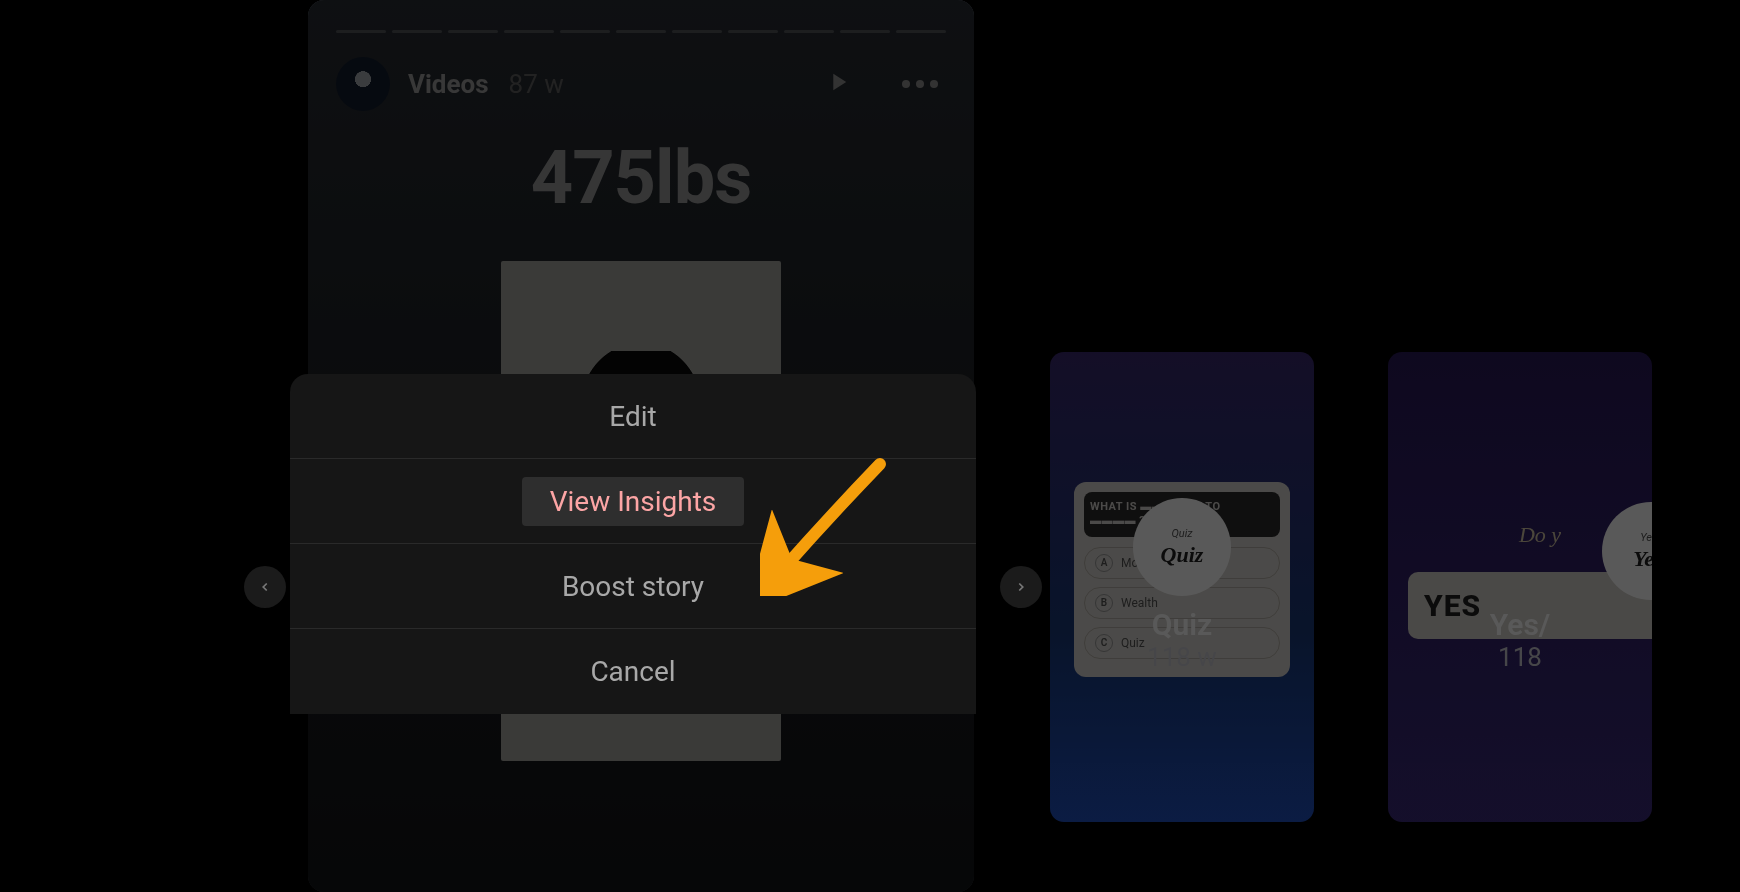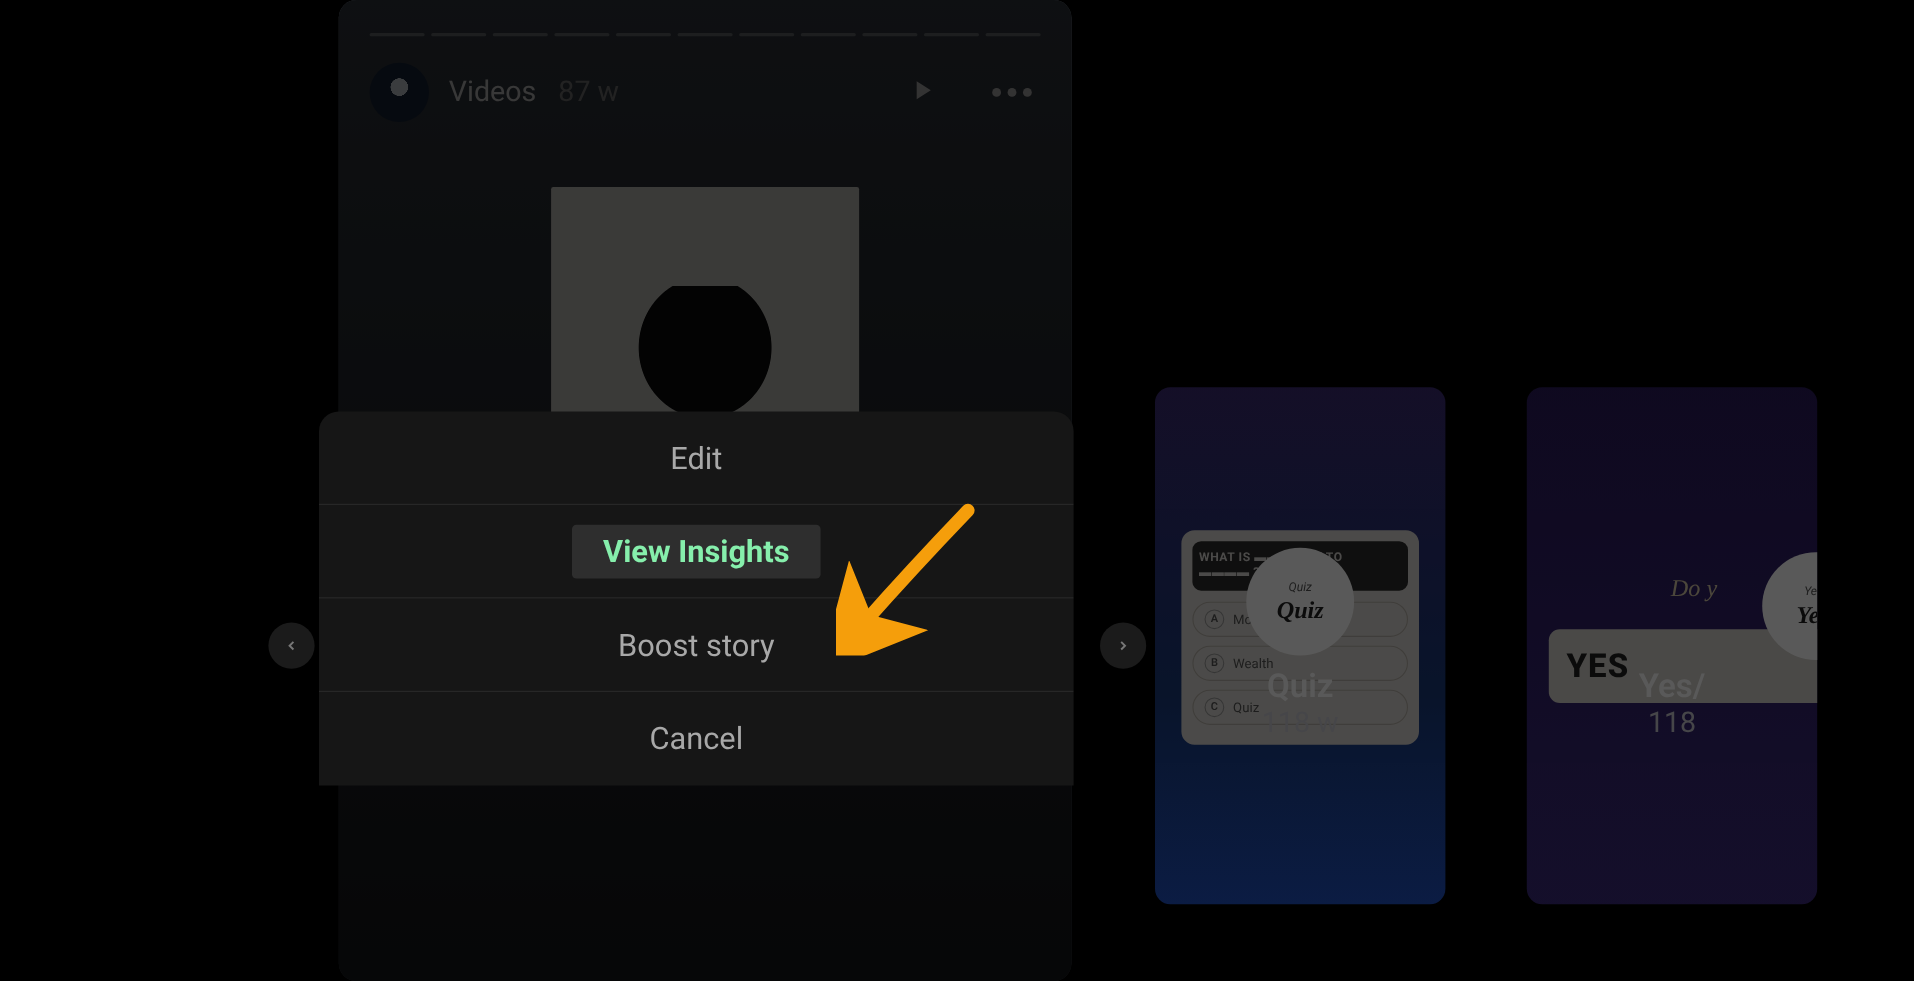--- a/index.html
+++ b/index.html
@@ -53,21 +53,21 @@
     justify-content: center;
     font-size: 11px;
     color: #9ab;
   }
   .avatar-inner {
     width: 32px; height: 32px; border-radius: 50%;
     background: radial-gradient(circle at 50% 35%, #e8eff5 0 30%, #1a2940 31% 100%);
   }
   .story-title {
     font-size: 26px;
-    font-weight: 400;
+    font-weight: 700;
     color: #ddd;
   }
   .story-age {
     font-size: 26px;
     color: #888;
     margin-left: 2px;
   }
   .header-spacer { flex: 1; }
   .play-icon svg { fill: #ccc; }
   .more-icon {
@@ -148,22 +148,22 @@
   }
   .menu-item:last-child { border-bottom: none; }
   .menu-item.highlighted-wrap {
     position: relative;
   }
   .highlight-box {
     position: absolute;
     background: #2e2e2e;
     padding: 8px 28px;
     border-radius: 4px;
-    color: #86efac;
-    font-weight: 700;
+    color: #fca5a5;
+    font-weight: 400;
     font-size: 28px;
   }
 
   
   .nav-arrow {
     position: absolute;
     top: 566px;
     width: 42px; height: 42px;
     border-radius: 50%;
     background: #1b1b1b;
@@ -310,20 +310,21 @@
         </svg>
     </div>
     <div class="more-icon">
       <div class="dot"></div>
         <div class="dot"></div>
         <div class="dot"></div>
     </div>
   </div>
 
   <div class="story-content">
+    <div class="weight-text">475lbs</div>
     <div class="photo-frame">
       <div class="silhouette"></div>
     </div>
   </div>
 
   <div class="dim-overlay"></div>
 </div>
 
 <div class="nav-arrow nav-prev">
   <svg width="14" height="14" viewBox="0 0 24 24" fill="none" stroke="#777" stroke-width="3">

